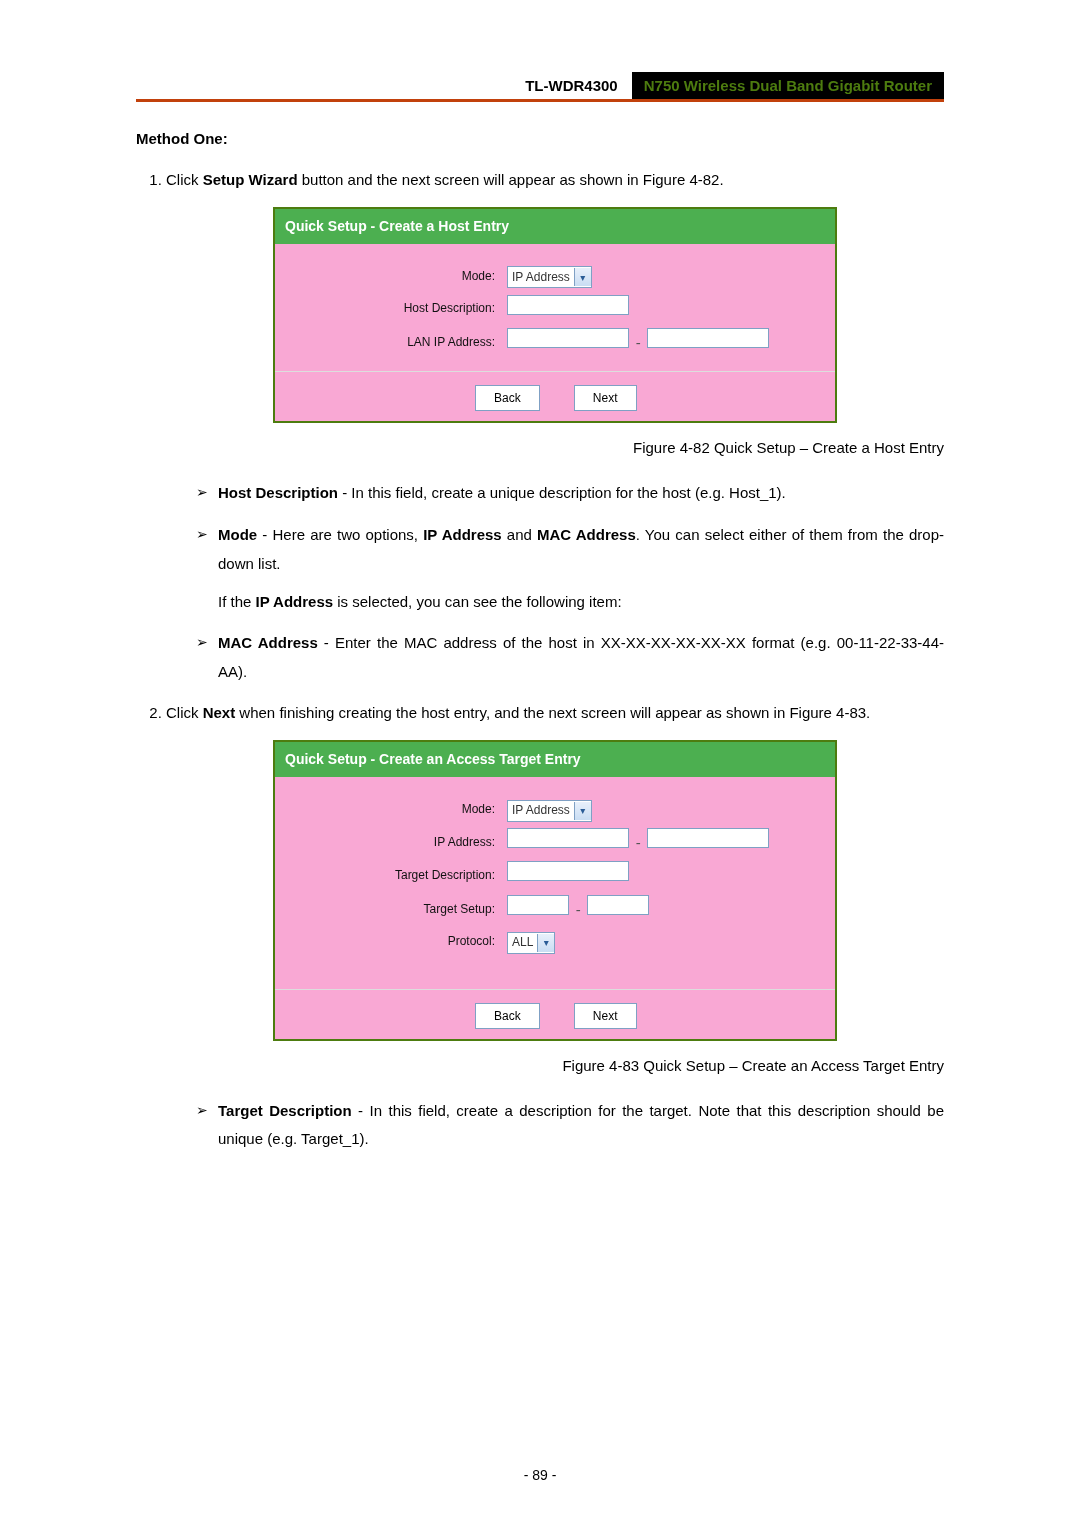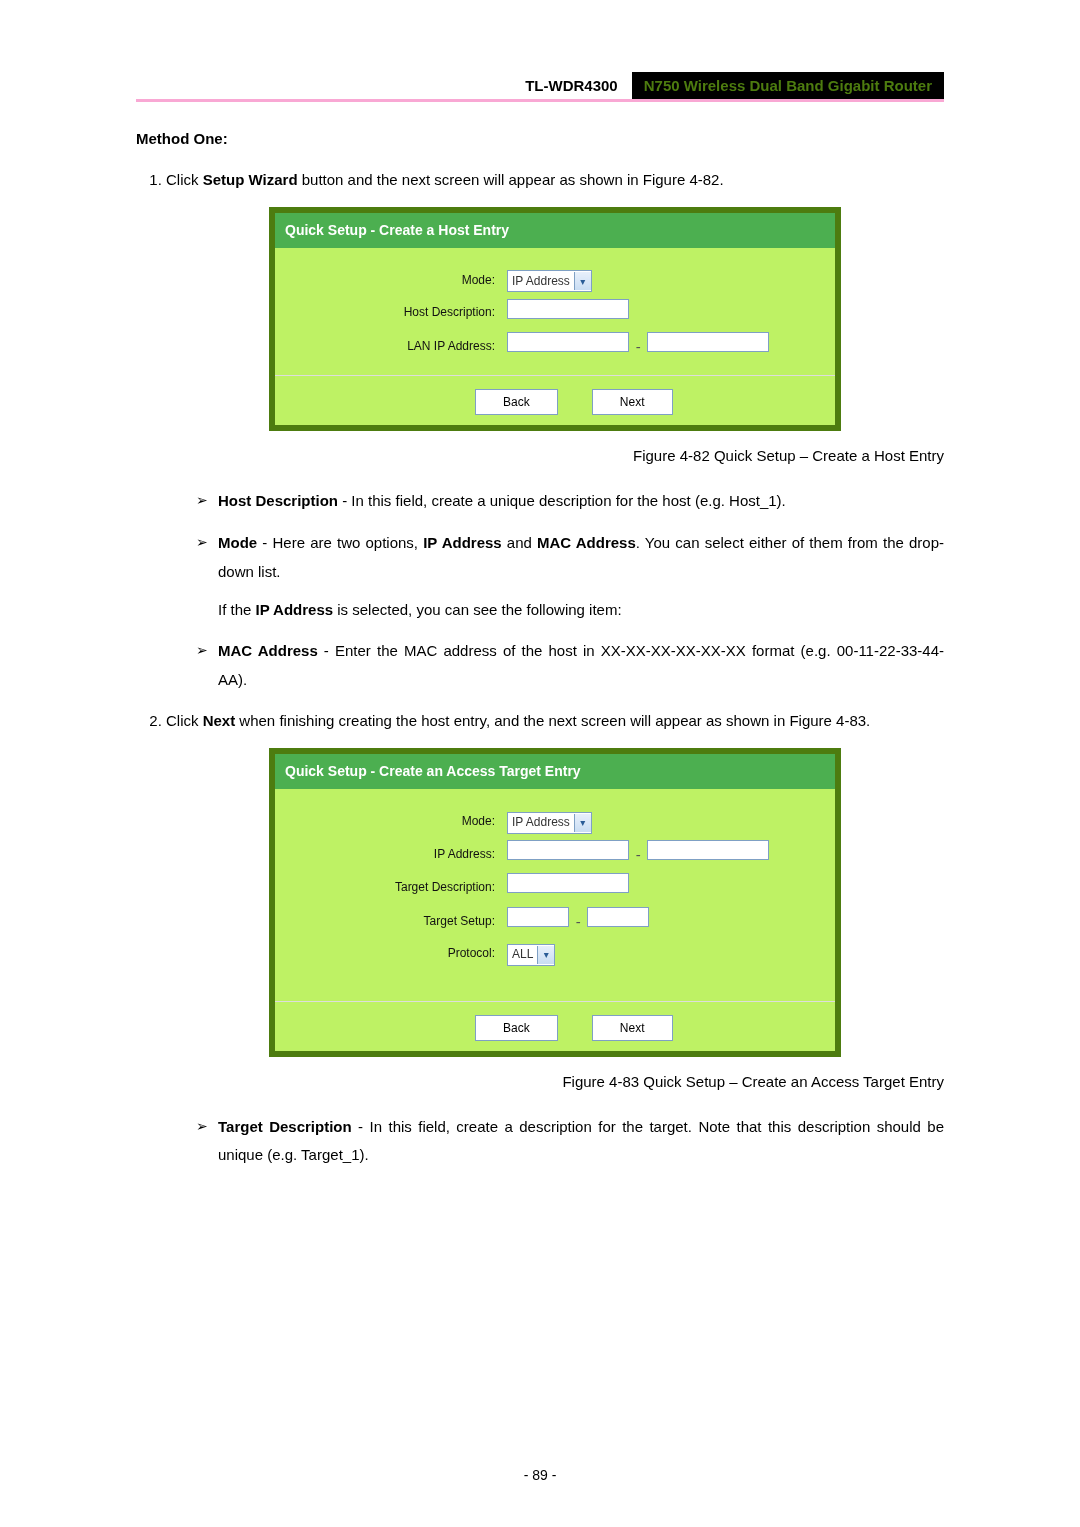--- a/index.html
+++ b/index.html
@@ -13,21 +13,21 @@
   .page {
     width: 1080px;
     height: 1527px;
     position: relative;
     box-sizing: border-box;
     padding: 72px 136px 40px 136px;
   }
   .header-bar {
     display: flex;
     align-items: stretch;
-    border-bottom: 3px solid #f9a8d4;
+    border-bottom: 3px solid #c2410c;
     margin-bottom: 28px;
   }
   .header-spacer {
     flex: 1;
   }
   .header-model {
     padding: 5px 14px 5px 14px;
     font-weight: bold;
     font-size: 15px;
     color: #000;
@@ -58,22 +58,22 @@
   }
   ol.num-list > li {
     margin-bottom: 14px;
     line-height: 1.7;
     font-size: 15px;
   }
   .bold { font-weight: bold; }
   .panel-outer {
     margin: 14px auto 8px auto;
     width: 560px;
-    border: 6px solid #4d7c0f;
-    background: #bef264;
+    border: 2px solid #4d7c0f;
+    background: #f9a8d4;
   }
   .panel-title {
     background: #4caf50; 
     color: #fff;
     font-weight: bold;
     font-size: 14px;
     padding: 6px 10px;
   }
   .panel-body {
     padding: 16px 14px 12px 14px;
@@ -129,21 +129,21 @@
   }
   .panel-footer {
     border-top: 1px solid #ddd;
     padding: 12px 14px 10px 200px;
   }
   .btn {
     display: inline-block;
     border: 1px solid #7fa0c4;
     background: #fff;
     font-size: 12px;
-    padding: 2px 27px;
+    padding: 2px 18px;
     margin-right: 30px;
   }
   .fig-caption {
     text-align: right;
     font-size: 15px;
     margin: 12px 0 18px 0;
   }
   ul.arrow-list {
     list-style: none;
     padding-left: 30px;

